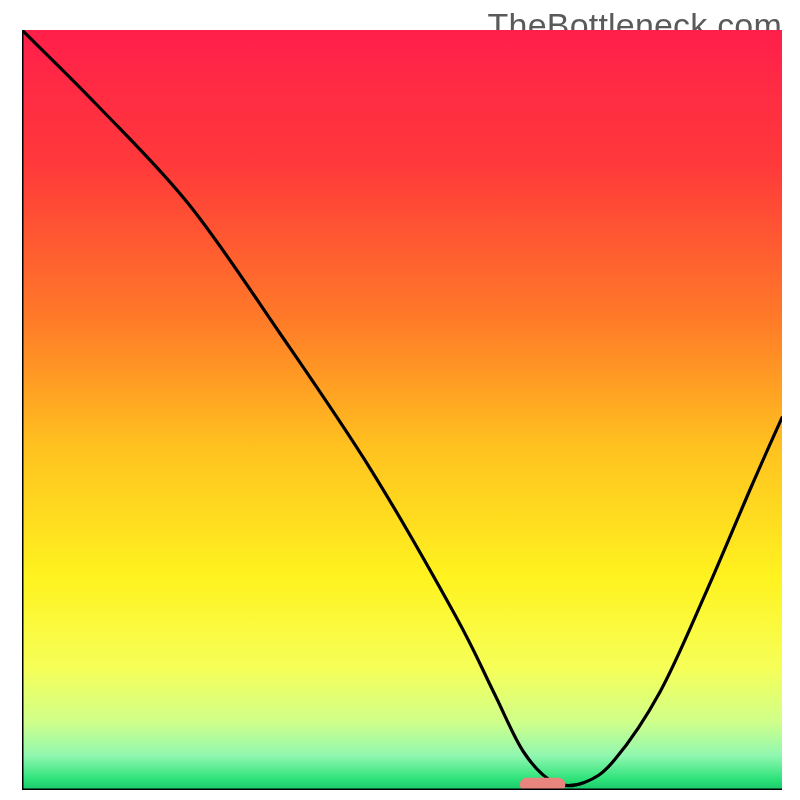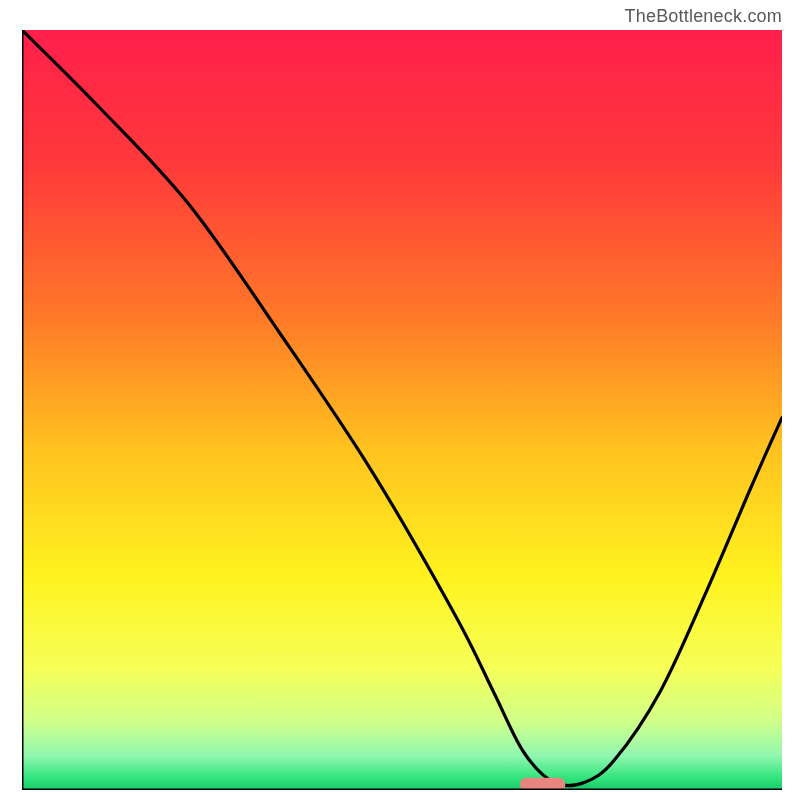--- a/index.html
+++ b/index.html
@@ -13,21 +13,21 @@
   }
   .root {
     position: relative;
     width: 800px;
     height: 800px;
   }
   .watermark {
     position: absolute;
     top: 6px;
     right: 18px;
-    font-size: 18px;
+    font-size: 34px;
     font-weight: 500;
     color: #5a5a5a;
     letter-spacing: 0.2px;
   }
   .chart-wrap {
     position: absolute;
     left: 22px;
     top: 30px;
     width: 760px;
     height: 760px;

